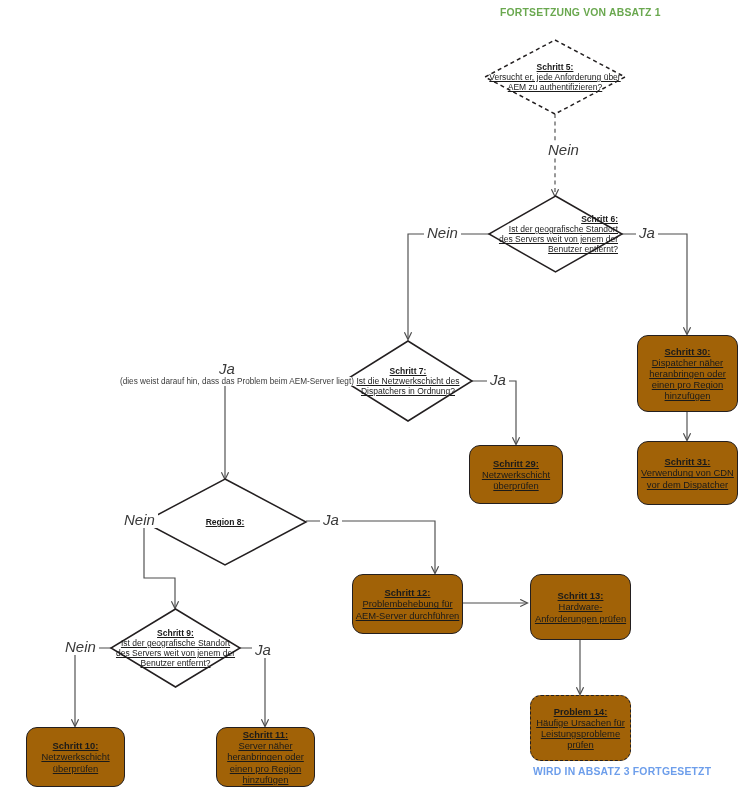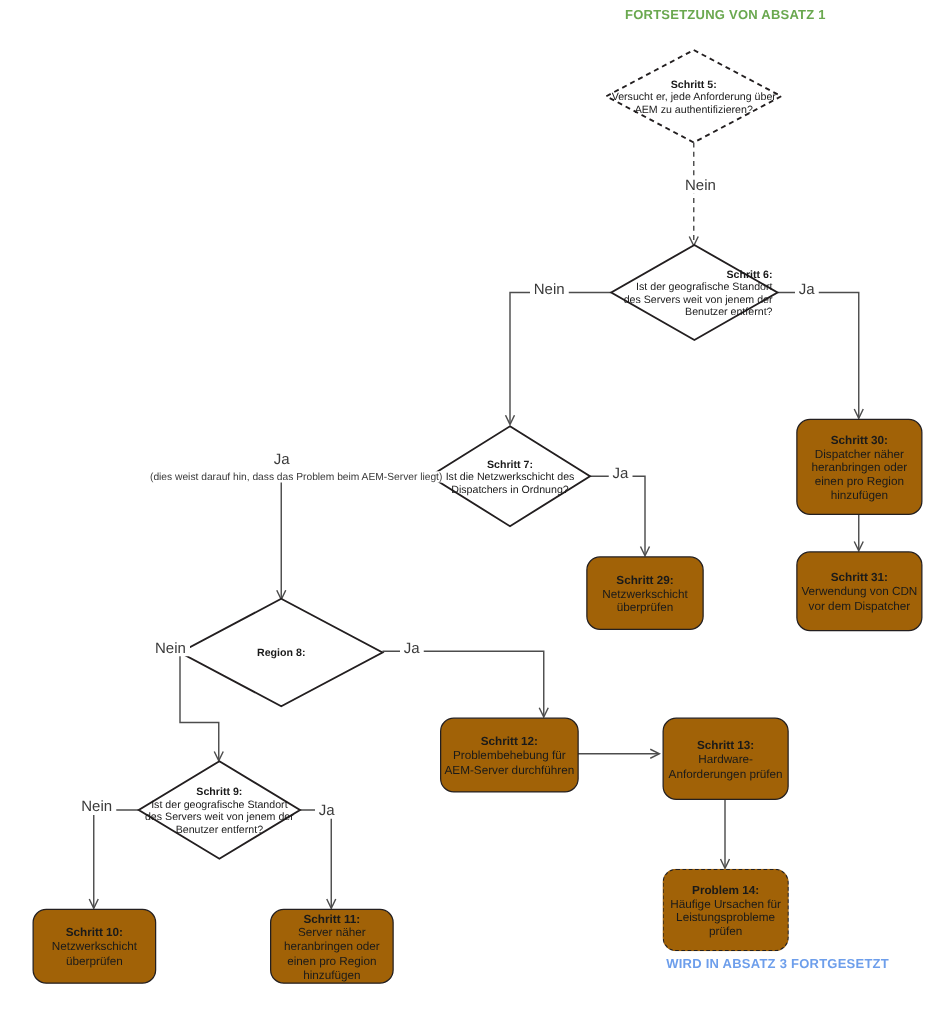--- a/index.html
+++ b/index.html
@@ -8,38 +8,38 @@
     background:#ffffff;
     font-family:"Liberation Sans", sans-serif;
     position:relative;
     overflow:hidden;
   }
   #stage{position:absolute;left:0;top:0;width:750px;height:810px;}
   svg#wires{position:absolute;left:0;top:0;width:750px;height:810px;}
 
   .node{position:absolute;box-sizing:border-box;display:flex;align-items:center;
         justify-content:center;text-align:center;}
-  .node .txt{line-height:1.18;color:#1a1a1a;}
+  .node .txt{line-height:1.18;color:#1a1a1a;text-decoration:underline;}
   .node .ttl{font-weight:bold;display:block;}
 
   
   .box{border:1.6px solid #231f20;border-radius:11px;background:#a16207;font-size:9.4px;}
   .box.dashed{border-style:dashed;border-width:1.7px;}
 
   
   .dia{background:transparent;}
   .dia .shape{position:absolute;left:0;top:0;width:100%;height:100%;}
   .dia .label{position:relative;z-index:3;font-size:8.5px;padding:0 6px;}
 
   .banner{position:absolute;font-weight:bold;letter-spacing:.2px;}
   .banner.top{color:#6aa84f;font-size:10.4px;}
   .banner.bottom{color:#6d9eeb;font-size:10.4px;}
 
-  .edgelabel{position:absolute;font-size:12px;color:#3a3a3a;background:#fff;
-             padding:0 3px;z-index:4;white-space:nowrap;}
+  .edgelabel{position:absolute;font-size:15px;color:#3a3a3a;background:#fff;
+             padding:0 3px;z-index:4;white-space:nowrap;font-style:italic;}
   .edgenote{position:absolute;font-size:8.2px;color:#3a3a3a;background:#fff;
             padding:0 2px;z-index:4;white-space:nowrap;}
 </style>
 </head>
 <body>
 
 <div id="stage">
 
   <svg id="wires" viewBox="0 0 750 810" xmlns="http://www.w3.org/2000/svg">
     <defs>

